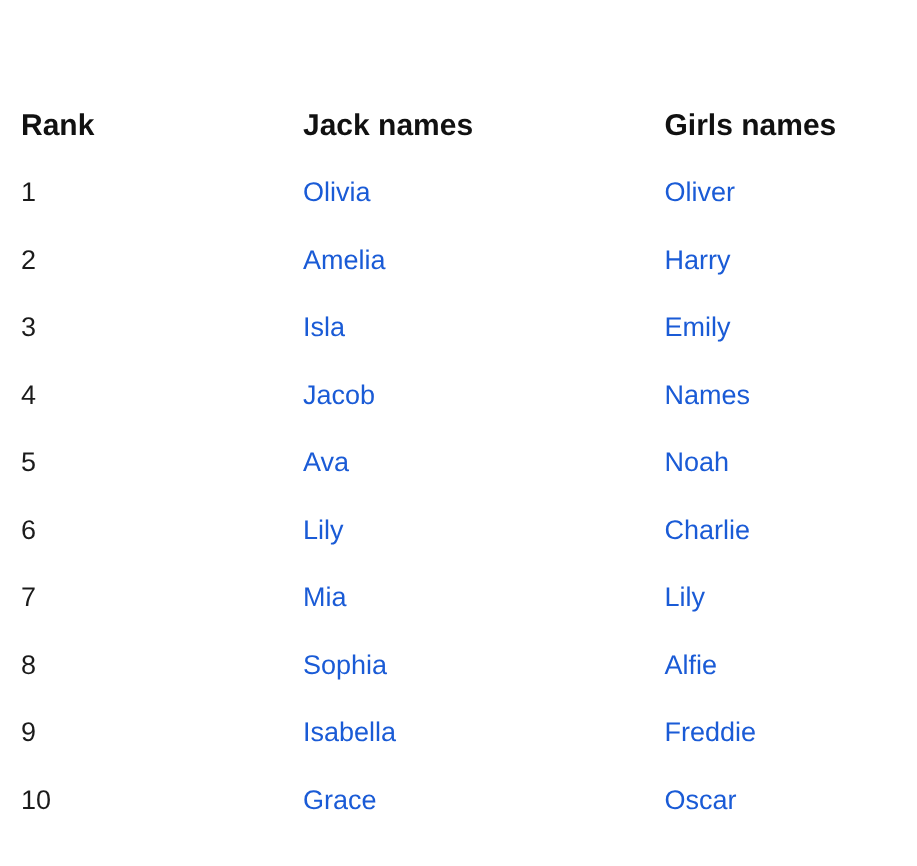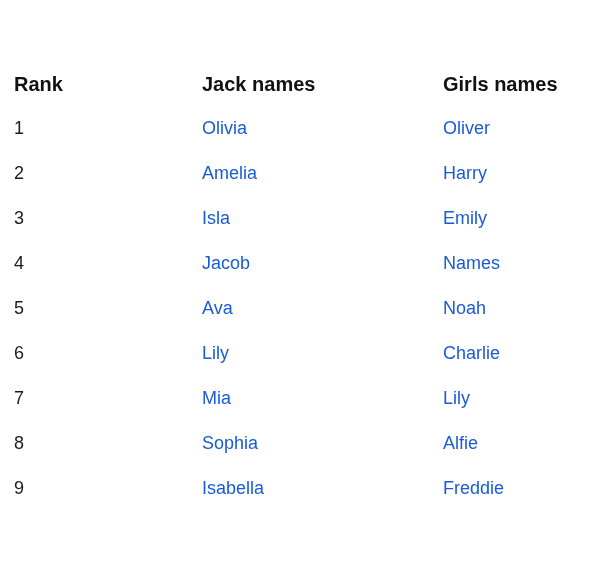--- a/index.html
+++ b/index.html
@@ -136,16 +136,21 @@
         <tr>
           <td class="cell-rank">8</td>
           <td class="cell-name"><a class="name-link">Sophia</a></td>
           <td class="cell-name cell-boy"><a class="name-link">Alfie</a></td>
         </tr>
         <tr>
           <td class="cell-rank">9</td>
           <td class="cell-name"><a class="name-link">Isabella</a></td>
           <td class="cell-name cell-boy"><a class="name-link">Freddie</a></td>
         </tr>
+        <tr>
+          <td class="cell-rank">10</td>
+          <td class="cell-name"><a class="name-link">Grace</a></td>
+          <td class="cell-name cell-boy"><a class="name-link">Oscar</a></td>
+        </tr>
       </tbody>
   </table>
 
 </div>
 
 </body></html>

